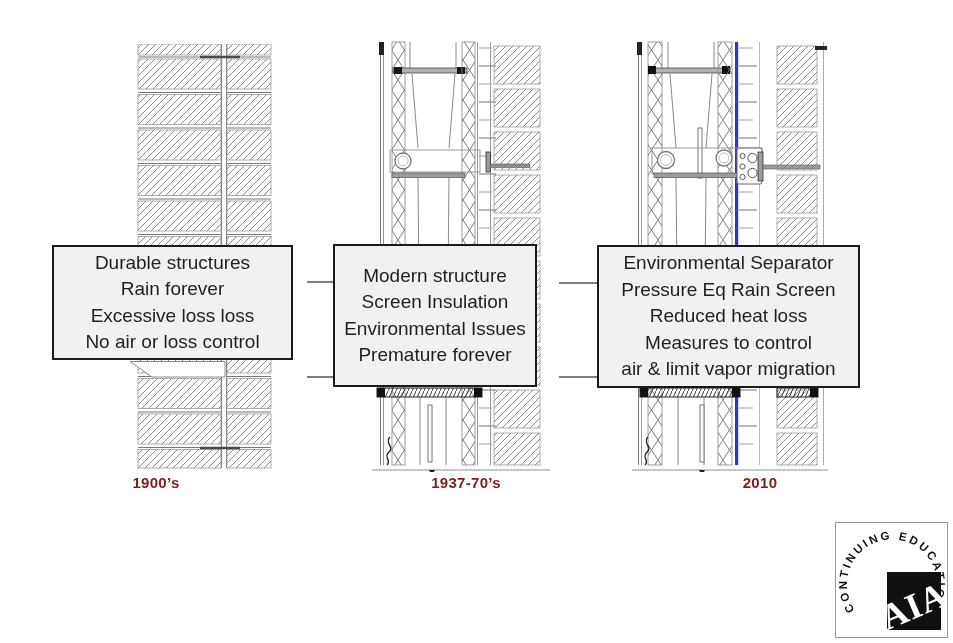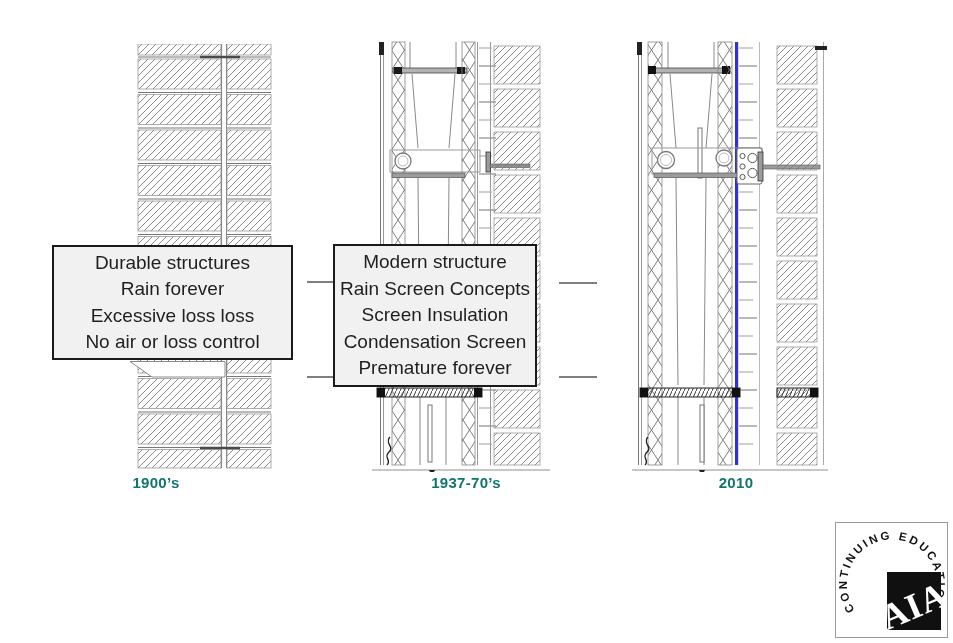--- a/index.html
+++ b/index.html
@@ -4,21 +4,21 @@
 <style>
   html,body{margin:0;padding:0;background:#fff;}
   .slide{position:relative;width:953px;height:643px;background:#ffffff;overflow:hidden;
          font-family:"Liberation Sans",sans-serif;}
   .panel-svg{position:absolute;}
   .note-box{position:absolute;box-sizing:border-box;background:#f1f1f1;border:2px solid #1a1a1a;
             display:flex;flex-direction:column;justify-content:center;align-items:center;
             font-size:19px;line-height:26.5px;color:#1f1f1f;text-align:right;}
   .leader{position:absolute;height:2px;background:#7f7f7f;}
   .era-label{position:absolute;width:120px;text-align:center;font-size:15px;font-weight:bold;
-             color:#0f766e;letter-spacing:0.3px;}
+             color:#7f1d1d;letter-spacing:0.3px;}
   .logo{position:absolute;left:835px;top:522px;}
 </style>
 </head>
 <body>
 
 <div class="slide">
 
   <svg width="0" height="0" style="position:absolute" aria-hidden="true">
     <defs>
       <pattern id="hatch45" patternUnits="userSpaceOnUse" width="7" height="7">
@@ -258,35 +258,41 @@
 
   <div class="note-box" style="left:52px;top:245px;width:241px;height:115px">
     <div>Durable structures</div>
     <div>Rain forever</div>
     <div>Excessive loss loss</div>
     <div>No air or loss control</div>
   </div>
 
   <div class="note-box" style="left:333px;top:244px;width:204px;height:143px">
     <div>Modern structure</div>
-    <div>Rain Screen Concepts</div>
     <div>Screen Insulation</div>
-    <div>Condensation Screen</div>
+    <div>Environmental Issues</div>
     <div>Premature forever</div>
   </div>
 
+  <div class="note-box" style="left:597px;top:245px;width:263px;height:143px">
+    <div>Environmental Separator</div>
+    <div>Pressure Eq Rain Screen</div>
+    <div>Reduced heat loss</div>
+    <div>Measures to control</div>
+    <div>air &amp; limit vapor migration</div>
+  </div>
 
   <div class="leader" style="left:307px;top:281px;width:26px"></div>
   <div class="leader" style="left:307px;top:376px;width:26px"></div>
   <div class="leader" style="left:559px;top:282px;width:38px"></div>
   <div class="leader" style="left:559px;top:376px;width:38px"></div>
 
   <div class="era-label" style="left:96px;top:474px">1900’s</div>
   <div class="era-label" style="left:406px;top:474px">1937-70’s</div>
-  <div class="era-label" style="left:676px;top:474px">2010</div>
+  <div class="era-label" style="left:700px;top:474px">2010</div>
 
   <svg class="logo" width="113" height="116" viewBox="0 0 113 116">
     <rect x="0.5" y="0.5" width="112" height="115" fill="#ffffff" stroke="#9a9a9a" stroke-width="1"></rect>
     <path id="arcPath" d="M 20 88 A 45 45 0 1 1 94 88" fill="none"></path>
     <text font-size="11.5" font-weight="bold" fill="#111" font-family="Liberation Sans, sans-serif">
       <textPath href="#arcPath" textLength="192" lengthAdjust="spacing">CONTINUING EDUCATION</textPath>
     </text>
     <clipPath id="sq">
         <rect x="52" y="50" width="54" height="58"></rect>
       </clipPath>

